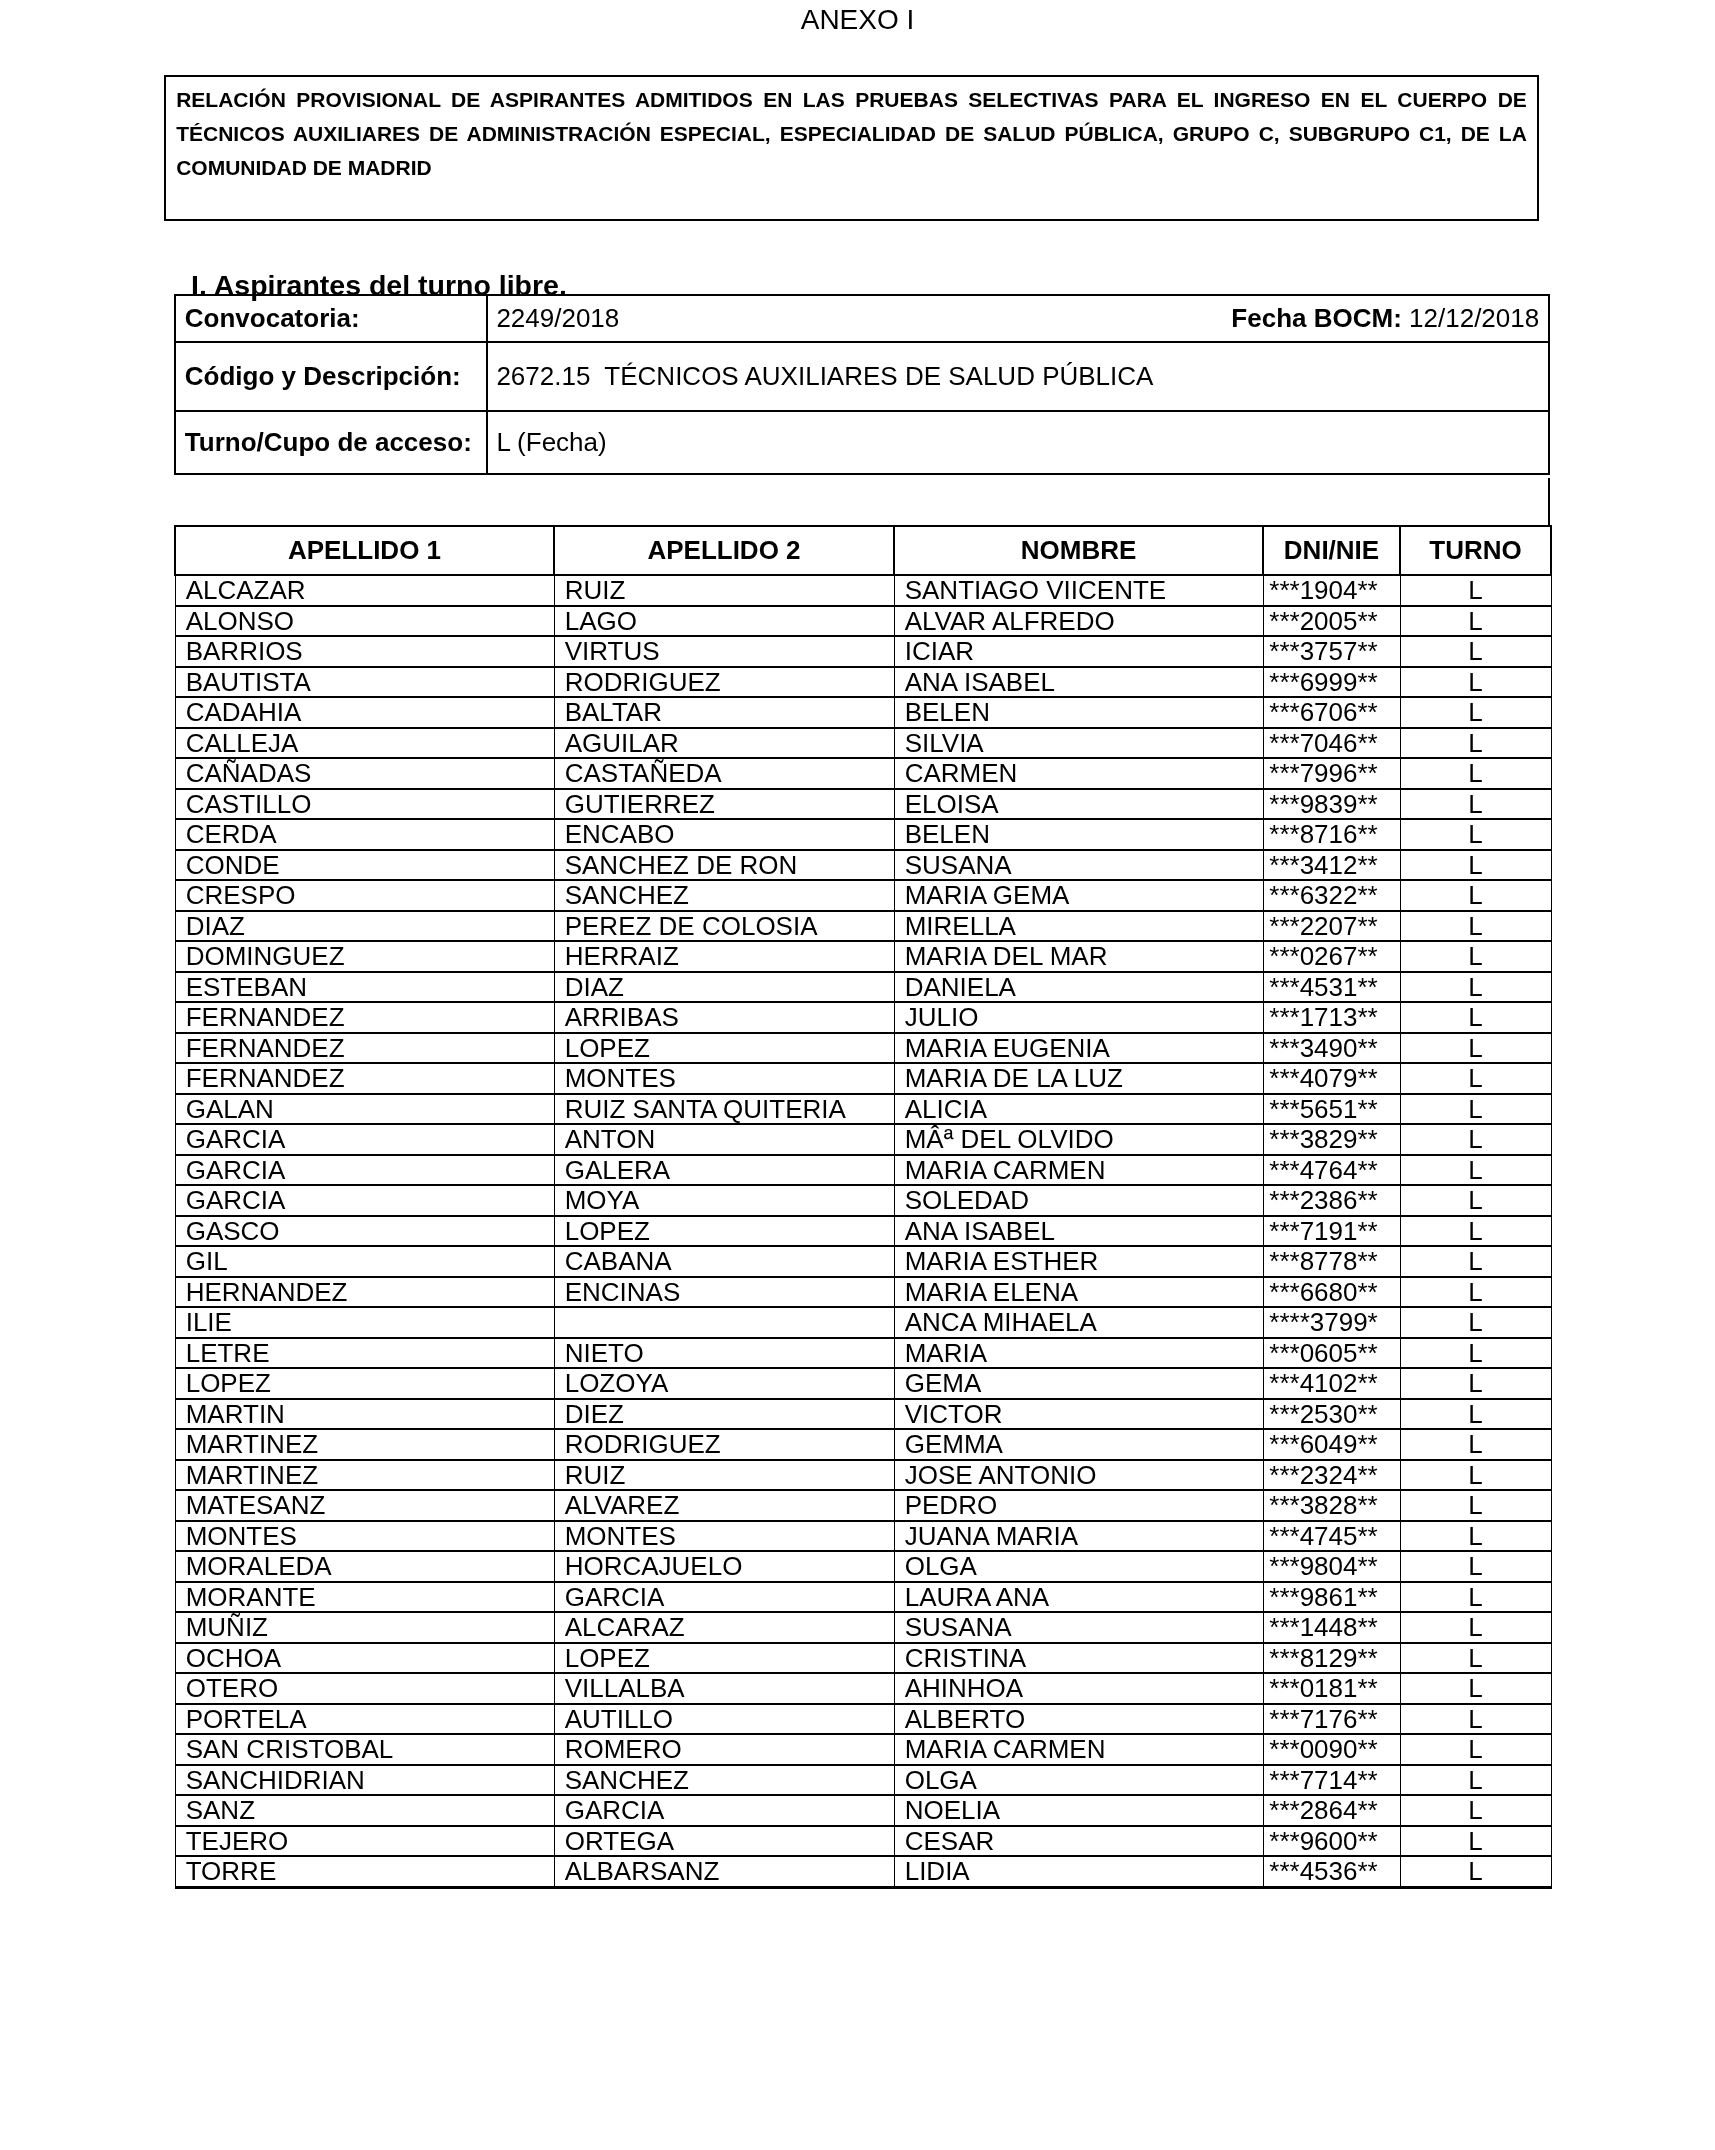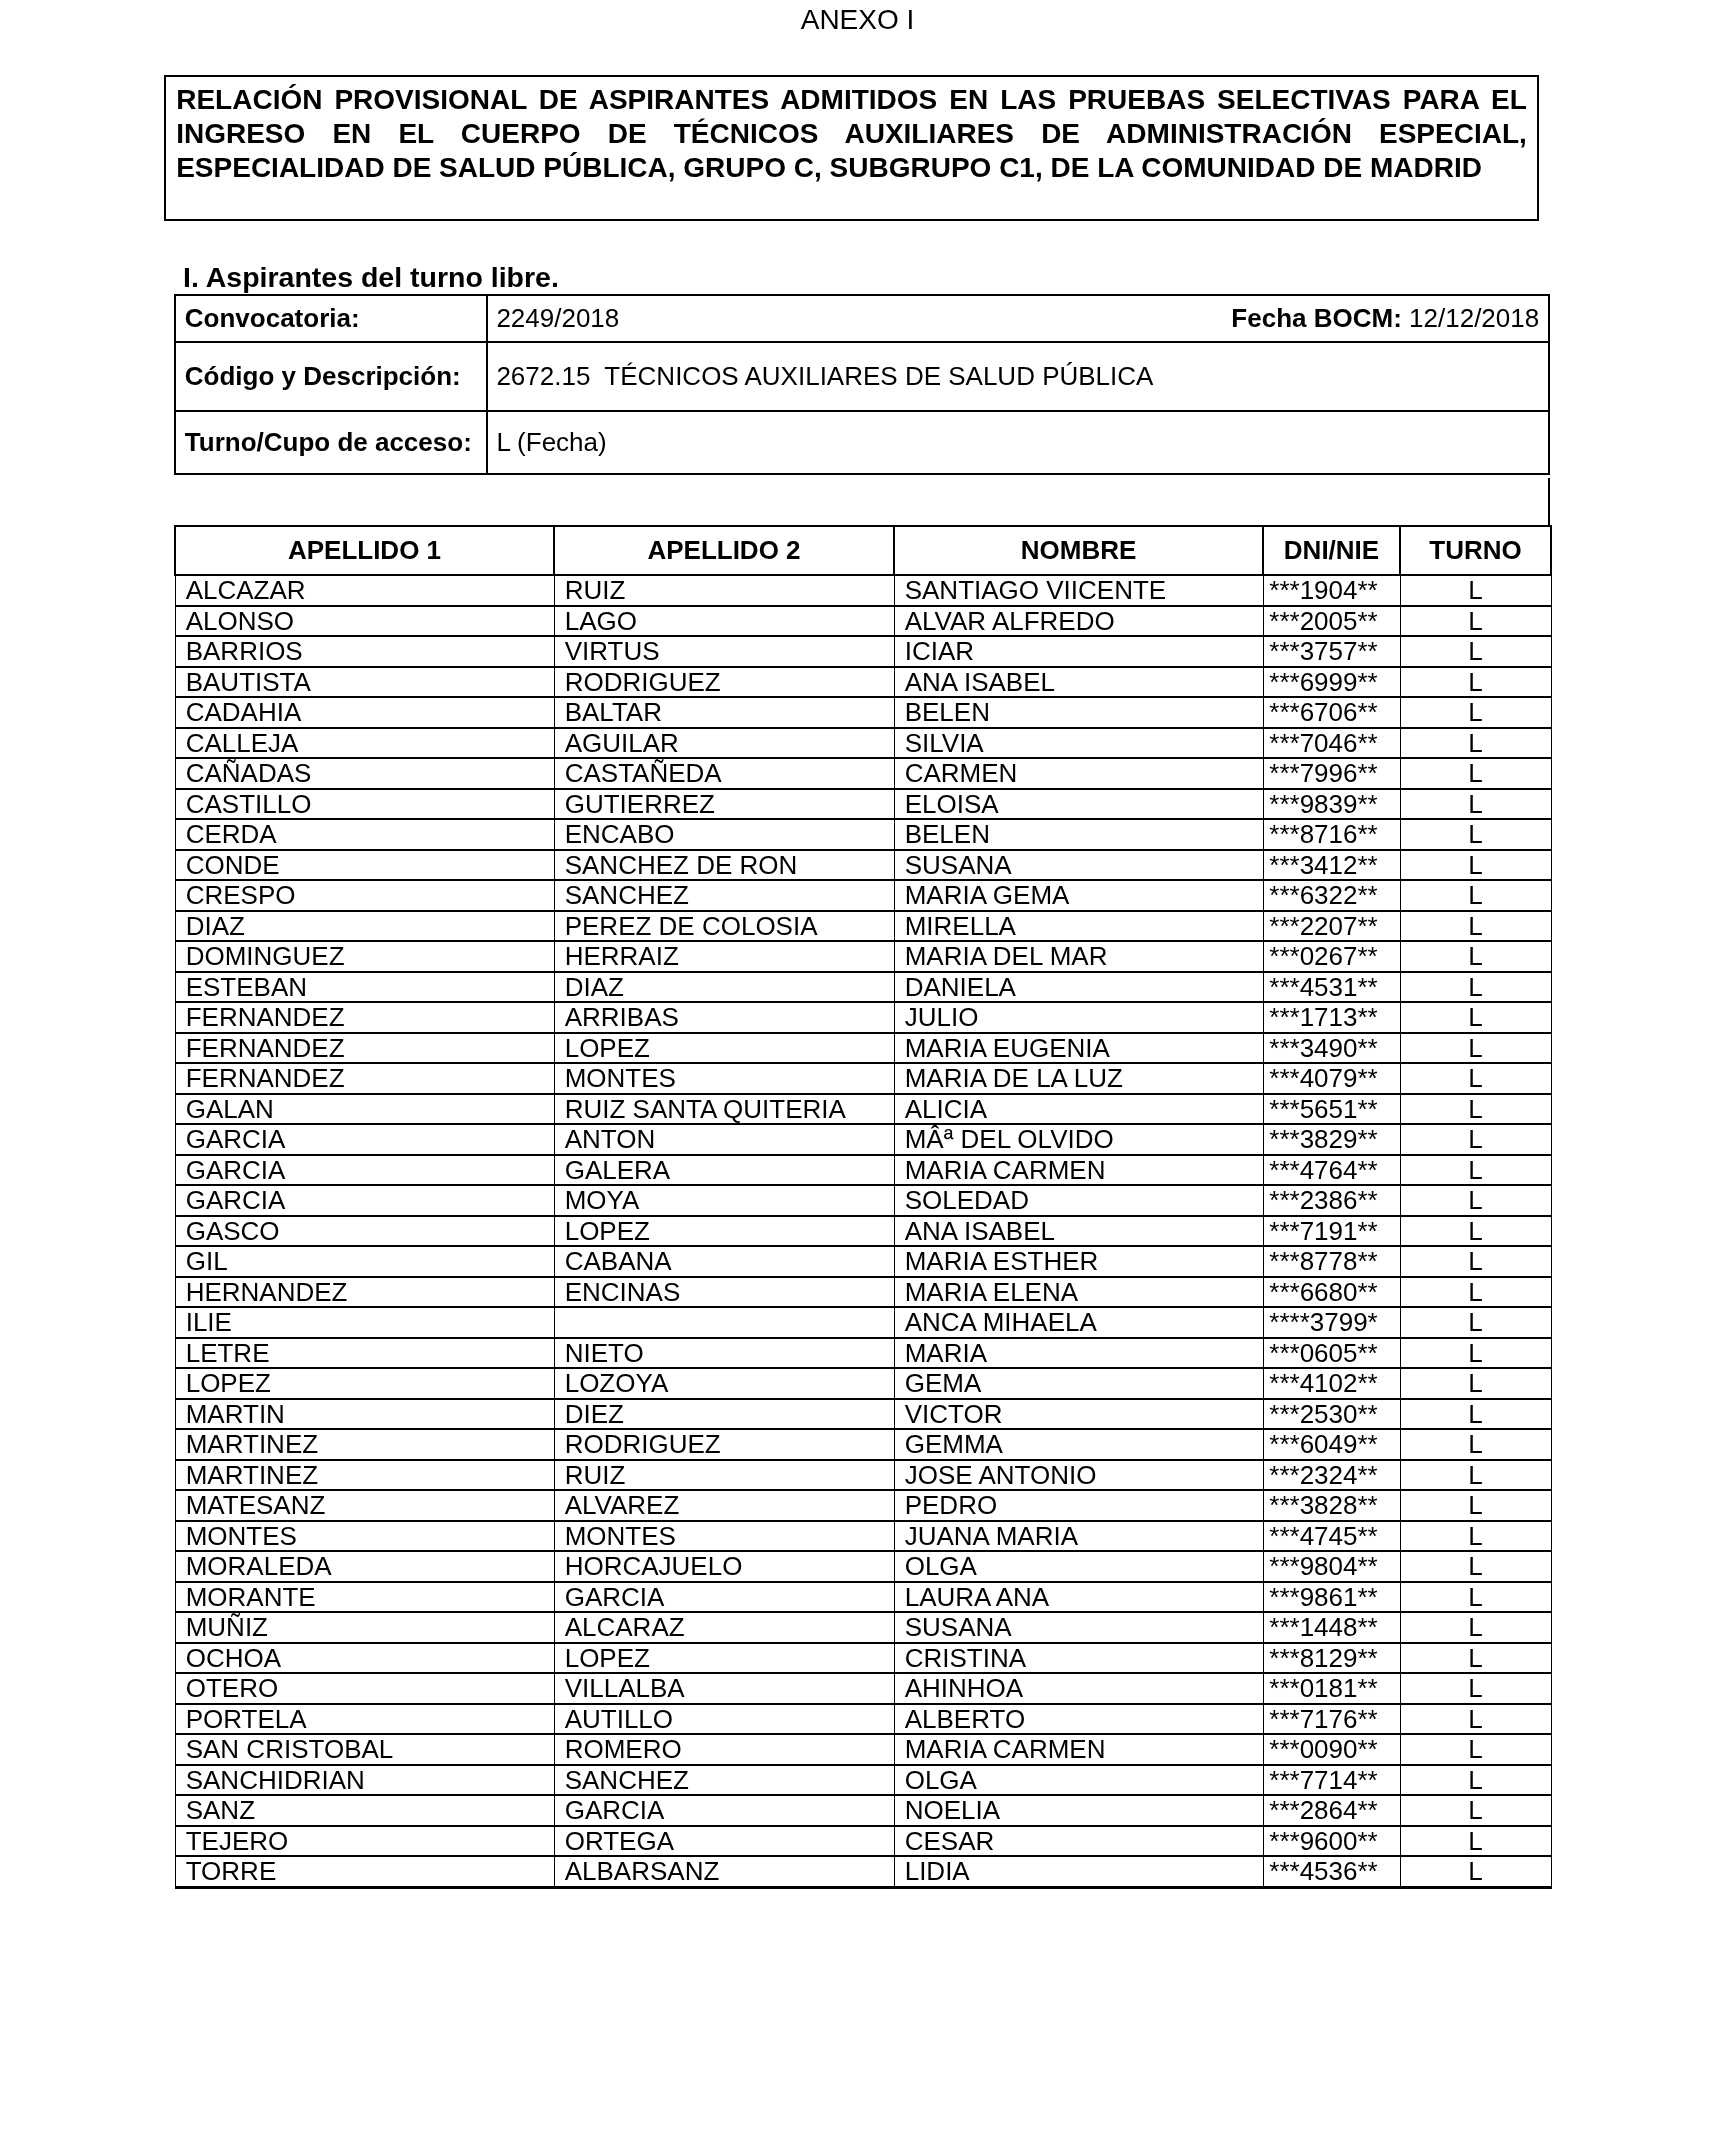--- a/index.html
+++ b/index.html
@@ -2,24 +2,24 @@
 <html style="font-size:11.7px"><head>
 <meta charset="utf-8">
 <style>
   html, body { margin: 0; padding: 0; background: #ffffff; }
   body { width: 1715px; height: 2151px; position: relative; overflow: hidden;
          font-family: "Liberation Sans", sans-serif; color: #000; }
   .anexo { position: absolute; left: 0; width: 1715px; top: 1.5px; text-align: center;
            font-size: 28px; line-height: 35px; }
   .title-box { position: absolute; left: 164px; top: 75px; width: 1375px; height: 146px;
                border: 2.2px solid #000; box-sizing: border-box; padding: 5.8px 10.2px 0 10.2px; }
-  .title-text { font-weight: bold; font-size: 28px; line-height: 34px; text-align: justify;
+  .title-text { font-weight: bold; font-size: 21px; line-height: 34px; text-align: justify;
                 text-align-last: left; margin: 0; }
   .section-heading { position: absolute; left: 183px; top: 260px; font-weight: bold;
-                     font-size: 28.5px; line-height: 35px; margin: 0; }
+                     font-size: 28.5px; line-height: 35px; margin: 8px; }
   .info { position: absolute; left: 174px; top: 294px; width: 1376px; border-collapse: collapse; }
   .info td { border: 2.2px solid #000; font-size: 26px; vertical-align: middle; padding: 0 8.8px; }
   .info td.lbl { font-weight: bold; width: 292px; }
   .info tr.r1 td { height: 45px; }
   .info tr.r2 td { height: 67px; }
   .info tr.r3 td { height: 61px; line-height: 31px; }
   .fecha { float: right; }
   .fecha b { font-weight: bold; }
   .spacer { position: absolute; left: 1548px; top: 478px; width: 2.2px; height: 48px; background: #000; }
   .main { position: absolute; left: 174px; top: 525px; width: 1376px; border-collapse: collapse;

